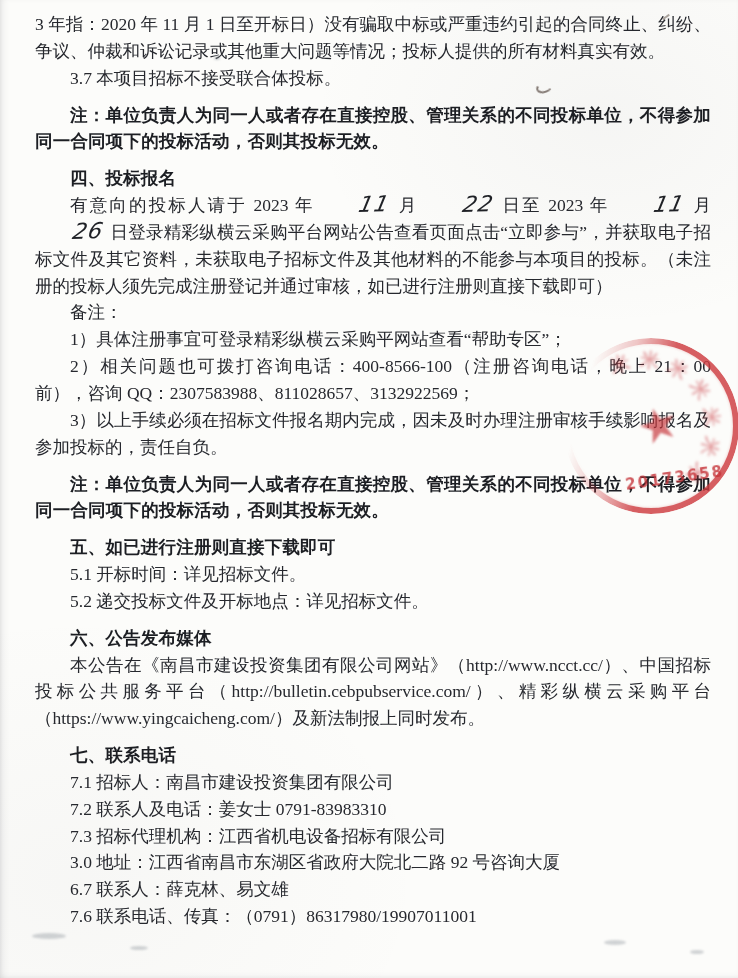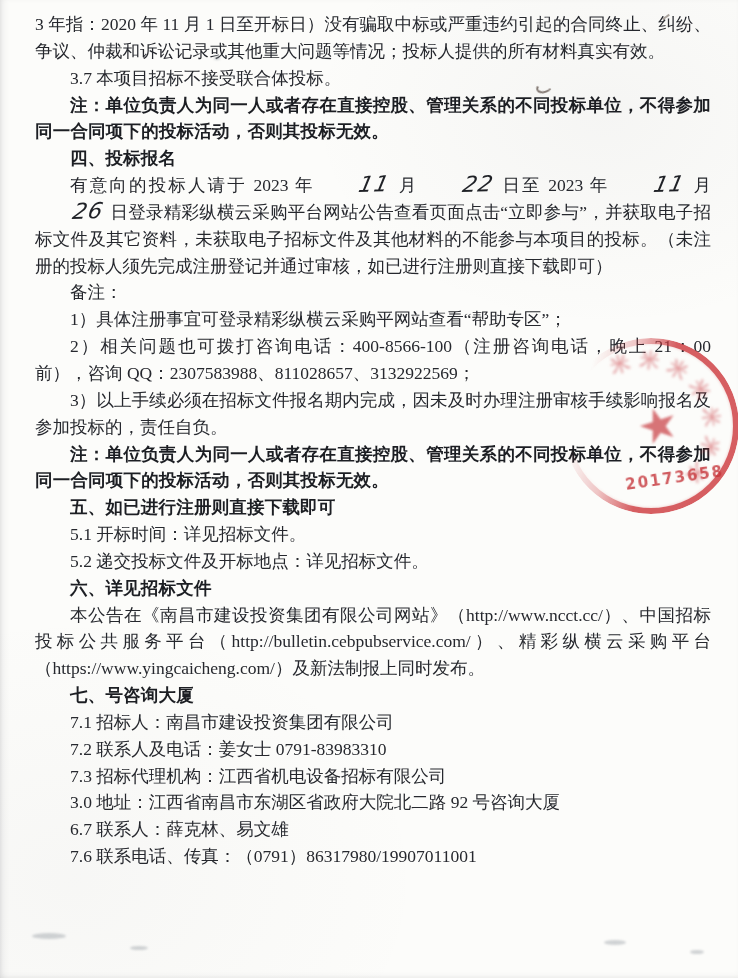--- a/index.html
+++ b/index.html
@@ -20,20 +20,21 @@
     position:absolute;left:35px;top:11px;width:676px;
     font-size:17.5px;line-height:26.85px;color:#26282e;
     text-align:justify;
   }
   .doc p{margin:0;padding:0;text-indent:2em;}
   .doc p.body-noindent{text-indent:0;}
   .doc p.note, .doc p.heading{
     font-weight:700;color:#1c1e23;
     font-family:"Liberation Sans","DejaVu Sans",sans-serif;
     letter-spacing:0.2px;
+    margin-top:10px;
   }
   .hand{
     display:inline-block;
     font-family:"DejaVu Sans",sans-serif;
     font-style:italic;font-size:22px;line-height:1;
     transform:skewX(-14deg) rotate(-2deg);
     letter-spacing:1px;color:#1f2126;
     padding:0 3px;position:relative;top:1px;
   }
   
@@ -88,23 +89,23 @@
       <p class="heading">四、投标报名</p>
       <p class="body"><span>有意向的投标人请于 2023 年 </span><span class="hand">11</span><span> 月 </span><span class="hand">22</span><span> 日至 2023 年 </span><span class="hand">11</span><span> 月 </span><span class="hand">26</span><span> 日登录精彩纵横云采购平台网站公告查看页面点击“立即参与”，并获取电子招标文件及其它资料，未获取电子招标文件及其他材料的不能参与本项目的投标。（未注册的投标人须先完成注册登记并通过审核，如已进行注册则直接下载即可）</span></p>
       <p class="body">备注：</p>
       <p class="body">1）具体注册事宜可登录精彩纵横云采购平网站查看“帮助专区”；</p>
       <p class="body">2）相关问题也可拨打咨询电话：400-8566-100（注册咨询电话，晚上 21：00 前），咨询 QQ：2307583988、811028657、3132922569；</p>
       <p class="body">3）以上手续必须在招标文件报名期内完成，因未及时办理注册审核手续影响报名及参加投标的，责任自负。</p>
       <p class="note">注：单位负责人为同一人或者存在直接控股、管理关系的不同投标单位，不得参加同一合同项下的投标活动，否则其投标无效。</p>
       <p class="heading">五、如已进行注册则直接下载即可</p>
       <p class="body">5.1 开标时间：详见招标文件。</p>
       <p class="body">5.2 递交投标文件及开标地点：详见招标文件。</p>
-      <p class="heading">六、详见招标文件</p>
+      <p class="heading">六、公告发布媒体</p>
       <p class="body">本公告在《南昌市建设投资集团有限公司网站》（http://www.ncct.cc/）、中国招标投标公共服务平台（http://bulletin.cebpubservice.com/）、精彩纵横云采购平台（https://www.yingcaicheng.com/）及新法制报上同时发布。</p>
-      <p class="heading">七、号咨询大厦</p>
+      <p class="heading">七、联系电话</p>
       <p class="body">7.1 招标人：南昌市建设投资集团有限公司</p>
       <p class="body">7.2 联系人及电话：姜女士 0791-83983310</p>
       <p class="body">7.3 招标代理机构：江西省机电设备招标有限公司</p>
       <p class="body">3.0 地址：江西省南昌市东湖区省政府大院北二路 92 号咨询大厦</p>
       <p class="body">6.7 联系人：薛克林、易文雄</p>
       <p class="body">7.6 联系电话、传真：（0791）86317980/19907011001</p>
     </div>
 
   <div class="stamp">
     <div class="ring"></div>

